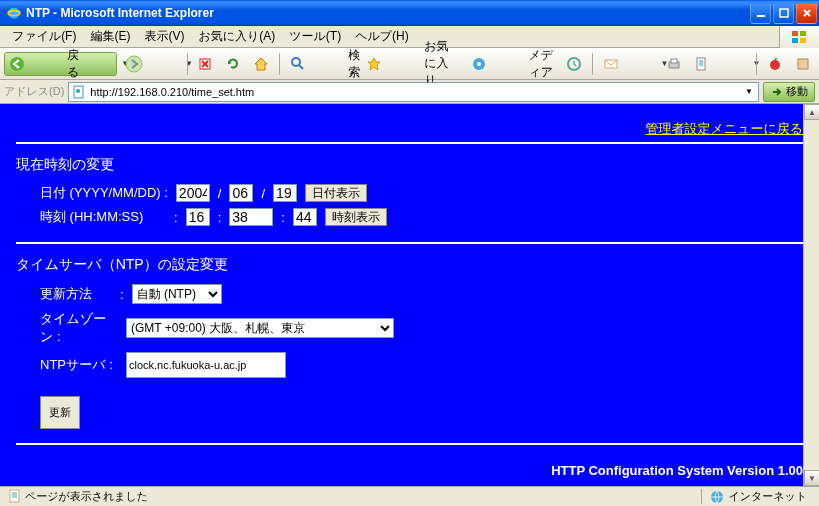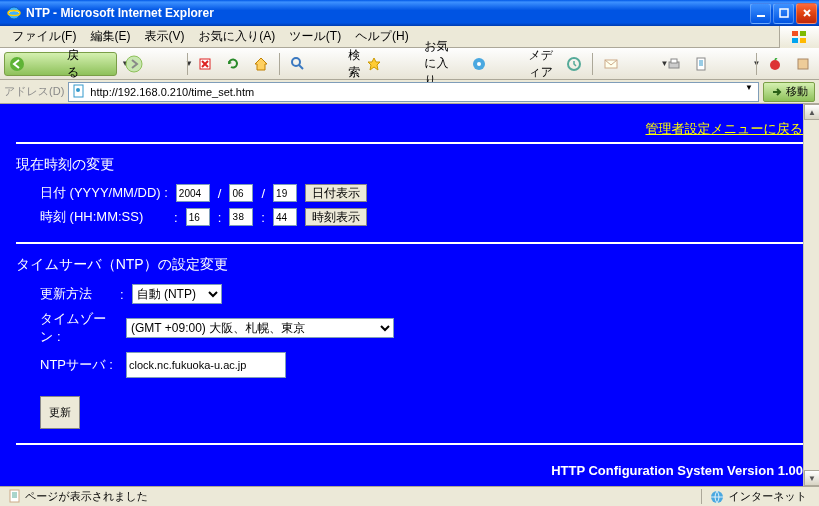--- a/index.html
+++ b/index.html
@@ -23,37 +23,37 @@
 .tbtn { height: 24px; min-width: 24px; display:flex; align-items:center; justify-content:flex-start; padding:0 4px; border-radius:3px;gap:40px; }
 .tbtn.back { border:1px solid #7a9e47; background: linear-gradient(to bottom,#d4f0b0,#8ec15a); padding-right:6px; }
 .tbtn.back .arrow { color:#2a6016; font-size:16px; margin-right:2px;}
 .tbtn .drop { font-size:8px; margin-left:2px; color:#333;}
 .sep { width:1px; height:22px; background:#aca899; margin:0 2px;}
 .icon { width:18px; height:18px; display:inline-flex; align-items:center; justify-content:center; font-size:14px; }
 
 
 .addressbar { height: 24px; background: #ece9d8; border-bottom:1px solid #aca899; display:flex; align-items:center; padding:0 4px; gap:4px;}
 .addressbar .lbl { color:#888; font-size:11px;}
-.addressbar .urlbox { flex:1; height:20px; background:white; border:1px solid #7f9db9; display:flex; padding:0 2px; }
+.addressbar .urlbox { flex:1; height:20px; background:white; border:1px solid #7f9db9; display:flex; align-items:center; padding:0 2px; }
 .addressbar .urlbox .pageicon { width:16px; height:16px; margin-right:3px; display:inline-flex; align-items:center; justify-content:center;}
 .addressbar .urlbox input { flex:1; border:none; outline:none; font-size:11px; font-family:inherit;}
 .addressbar .urlbox .drop { font-size:8px; padding:0 3px;}
 .addressbar .gobtn { height:20px; padding:0 6px; background:linear-gradient(to bottom,#d4f0b0,#8ec15a); border:1px solid #7a9e47; border-radius:2px; display:flex; align-items:center; gap:2px; font-size:11px;}
 
 
 .viewport { position:relative; height: calc(506px - 26px - 22px - 32px - 24px - 20px); overflow:auto; }
 .page { background:#0000ff; color:white; min-height:100%; padding: 8px 16px 20px 16px; }
 .page h1 { font-size:28px; font-weight:bold; font-style:italic; margin: 4px 0 8px 0;}
 .backlink { text-align:right; margin: 8px 0 4px 0;}
 .backlink a { color:#ffff00; text-decoration:underline; font-size:13px;}
 hr.wline { border:none; border-top:2px solid white; margin:4px 0 12px 0;}
 .section-title { font-size:14px; margin:6px 0 10px 0;}
 .formrow { margin-left:24px; margin-bottom:6px; display:flex; align-items:center; gap:8px; font-size:13px;}
 .formrow .lbl { display:inline-block; }
-.formrow input[type=text].tiny { width:34px; height:18px; font-size:10px; background:white; color:black; border:1px solid #7f9db9; padding:0 2px; font-family:inherit;}
+.formrow input[type=text].tiny { width:34px; height:18px; font-size:14px; background:white; color:black; border:1px solid #7f9db9; padding:0 2px; font-family:inherit;}
 .formrow .btn { height:18px; font-size:12px; background:#ece9d8; color:black; border:1px solid #888; padding:0 6px; font-family:inherit; cursor:pointer;}
 .formrow select { height:20px; font-size:12px; background:white; color:black; border:1px solid #7f9db9; font-family:inherit;}
 .formrow input[type=text].wide { width:160px; height:18px; font-size:11px; background:white; color:black; border:1px solid #7f9db9; padding:12px 2px; font-family:inherit;}
 .updatebtn { margin-left:24px; margin-top:18px;}
 .updatebtn button { font-size:11px; background:#ece9d8; color:black; border:1px solid #888; padding:8px 8px; font-family:inherit; cursor:pointer;}
 .footer { text-align:right; font-weight:bold; font-size:13px; margin-top:18px;}
 .scrollbar-v { position:absolute; right:0; top:0; bottom:0; width:16px; background:#ece9d8; border-left:1px solid #c8c4b4;}
 .scrollbar-v .sbtn { width:16px; height:16px; background:linear-gradient(to bottom,#fff,#d8d4c4); border:1px solid #aca899; display:flex; align-items:center; justify-content:center; font-size:8px; color:#555; position:absolute;}
 .scrollbar-v .sbtn.up{top:0;} .scrollbar-v .sbtn.down{bottom:0;}
 
@@ -275,21 +275,21 @@
       <span>/</span>
       <input type="text" class="tiny" style="width: 24px;" value="19">
       <button class="btn">日付表示</button>
     </div>
 
     <div class="formrow">
       <span class="lbl" style="width:126px">時刻 (HH:MM:SS)</span>
       <span>:</span>
       <input type="text" class="tiny" style="width: 24px;" value="16">
       <span>:</span>
-      <input type="text" class="tiny" style="width: 24px; font-family: Liberation Mono, monospace;" value="38">
+      <input type="text" class="tiny" style="width: 44px;" value="38">
       <span>:</span>
       <input type="text" class="tiny" style="width: 24px;" value="44">
       <button class="btn">時刻表示</button>
     </div>
 
     <hr class="wline" style="margin-top:16px">
 
     <div class="section-title">タイムサーバ（NTP）の設定変更</div>
 
     <div class="formrow">

